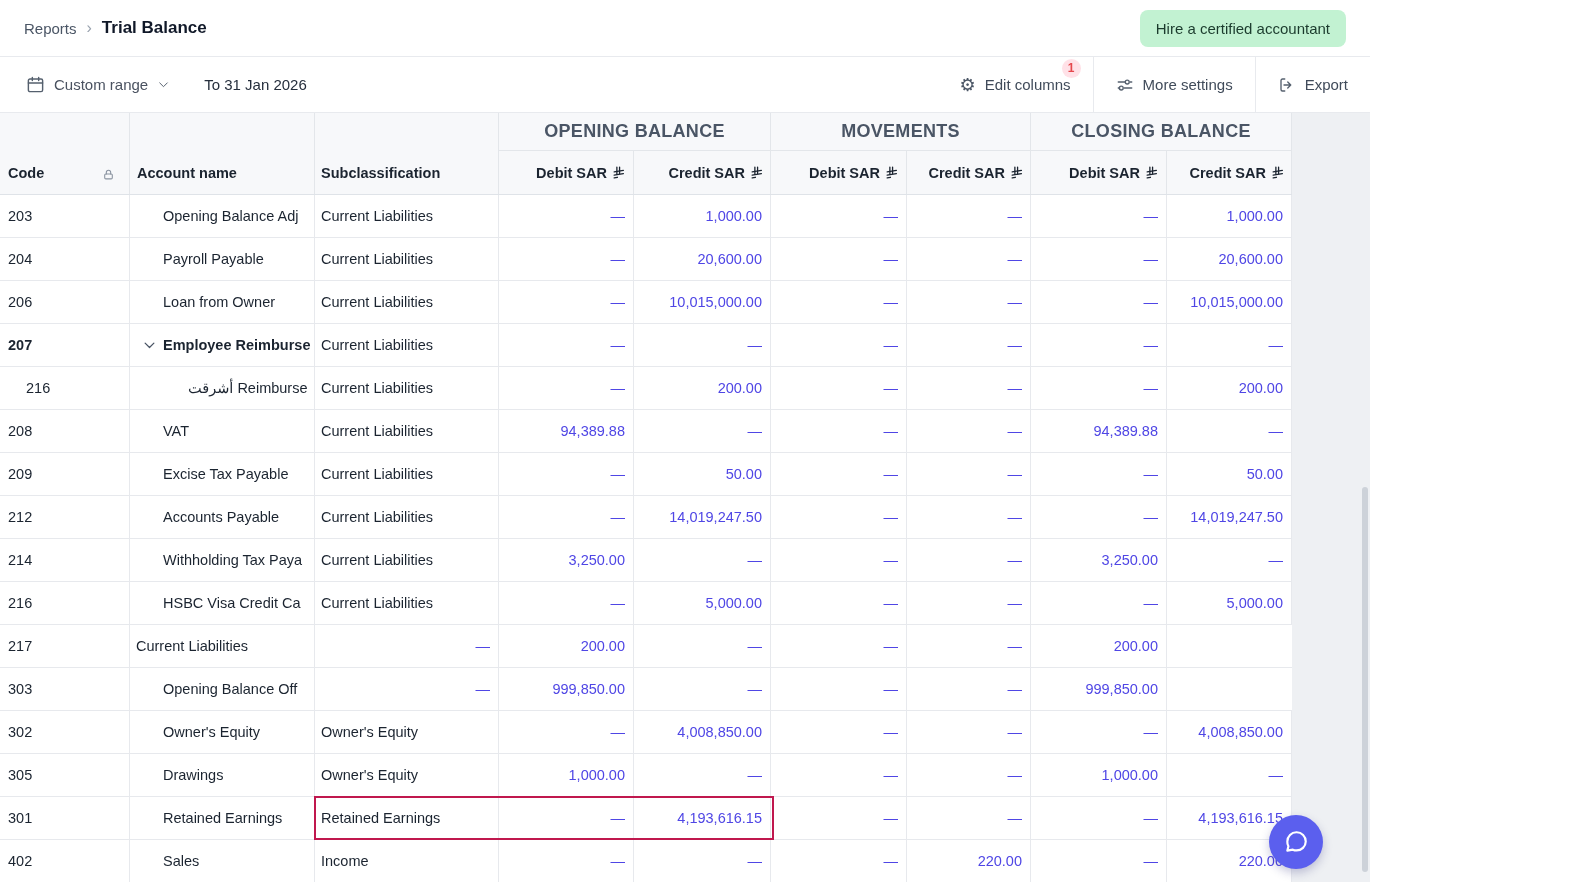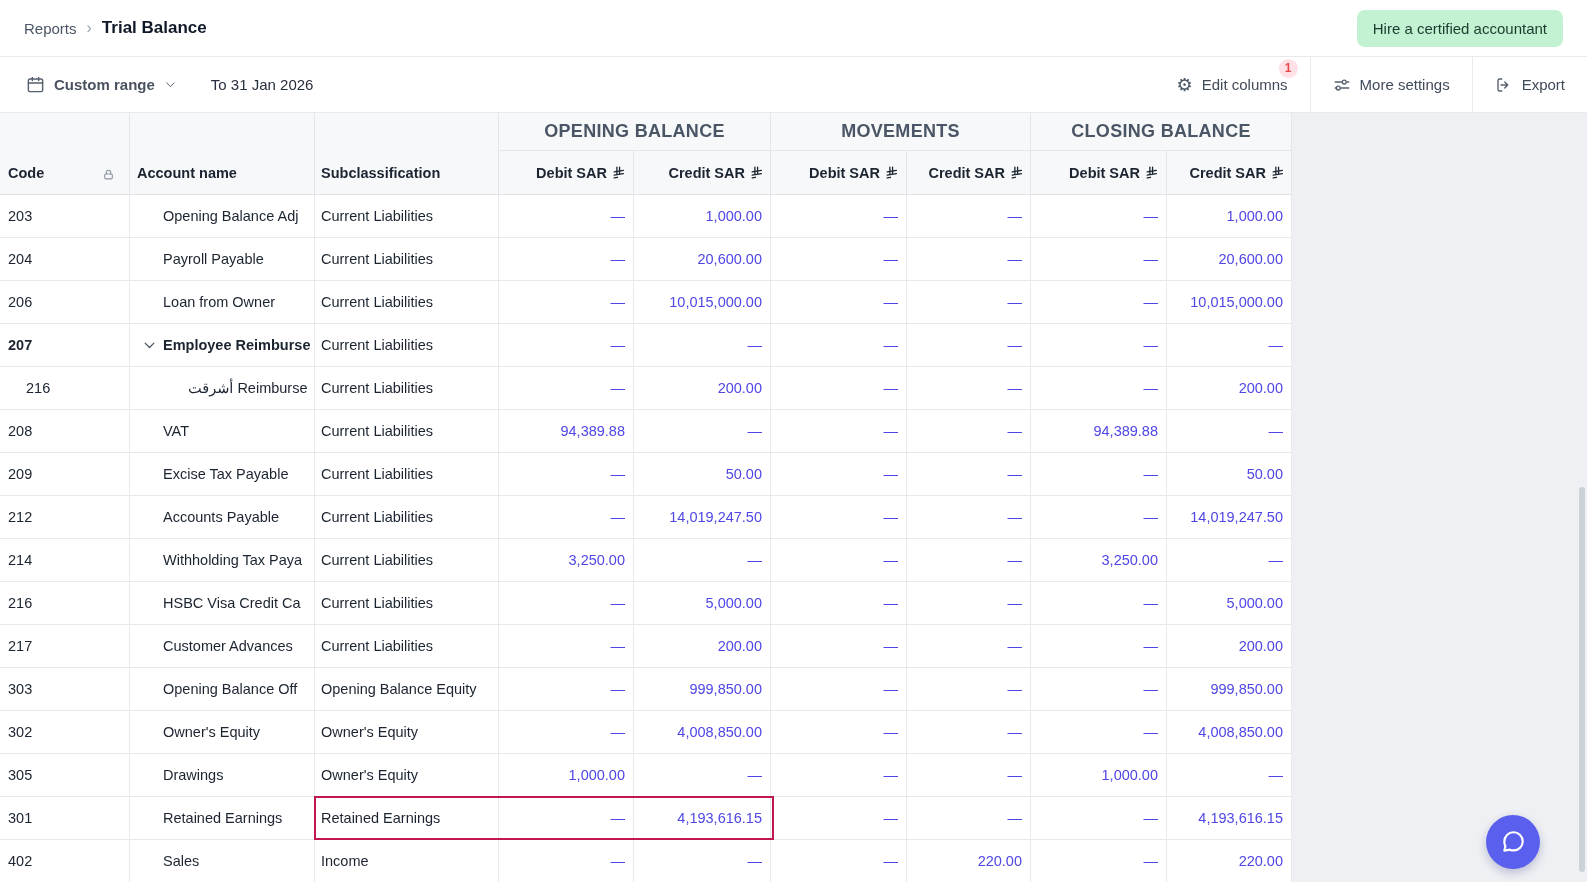--- a/index.html
+++ b/index.html
@@ -1,36 +1,36 @@
 <!DOCTYPE html>
 <html style="--accent-indigo: #4f46e5; --highlight-red: #c0184e; --hire-green-bg: #c2f2d2; --badge-pink: #e5484d; --chat-indigo: #5b5fee;"><head>
 <meta charset="utf-8">
 <style>
   *{box-sizing:border-box;margin:0;padding:0;}
   html,body{background:#fff;}
-  .screen{position:relative;width:1587px;height:882px;overflow:hidden;background:#eab308;
+  .screen{position:relative;width:1370px;height:882px;overflow:hidden;background:#eab308;
           font-family:"Liberation Sans",sans-serif;color:#1b2430;}
 
   
   .topbar{height:57px;display:flex;align-items:center;justify-content:space-between;
           padding:0 24px;border-bottom:1px solid #e8eaee;background:#fff;}
   .crumbs{display:flex;align-items:center;gap:10px;}
   .crumb-section{font-size:15px;color:#4a5565;cursor:pointer;}
   .crumb-sep{font-size:16px;color:#9aa3af;}
   .crumb-current{font-size:17px;font-weight:700;color:#101828;}
   .hire-btn{background:var(--hire-green-bg,#c2f2d2);color:#1b3b2d;border:none;border-radius:8px;
             height:37px;padding:0 16px;font-size:15px;font-weight:500;cursor:pointer;
             font-family:"Liberation Sans",sans-serif;}
 
   
   .toolbar{height:56px;display:flex;align-items:center;justify-content:space-between;
            border-bottom:1px solid #e8eaee;background:#fff;}
   .toolbar-left{display:flex;align-items:center;gap:10px;padding-left:26px;}
   .range-trigger{display:flex;align-items:center;gap:9px;cursor:pointer;}
-  .range-label{font-size:15px;font-weight:700;color:#4a5260;}
+  .range-label{font-size:15px;font-weight:400;color:#4a5260;}
   .date-label{font-size:15px;font-weight:500;color:#262f3d;margin-left:24px;}
   .toolbar-right{display:flex;align-items:stretch;height:56px;}
   .tool-group{display:flex;align-items:center;gap:9px;padding:0 22px;position:relative;cursor:pointer;}
   .tool-group + .tool-group{border-left:1px solid #e8eaee;}
   .tool-label{font-size:15px;font-weight:500;color:#404b5a;}
   .badge{position:absolute;top:2px;right:12px;min-width:19px;height:19px;border-radius:10px;
          background:#ffe1e7;color:var(--badge-pink,#e5484d);font-size:12px;font-weight:600;
          display:flex;align-items:center;justify-content:center;padding:0 5px;}
   .gear-glyph{font-size:18px;color:#4a5565;line-height:1;}
 
@@ -407,46 +407,39 @@
     <div class="td num">—</div>
     <div class="td num">—</div>
     <div class="td num">—</div>
     <div class="td num">5,000.00</div>
 
   </div>
           <div class="tr">
     <div class="td code">
               <span>217</span>
             </div>
-    <div class="td account">
-
-      <span>Customer Advances</span>
-    </div>
     <div class="td sub">
               <span>Current Liabilities</span>
             </div>
     <div class="td num">—</div>
     <div class="td num">200.00</div>
     <div class="td num">—</div>
     <div class="td num">—</div>
     <div class="td num">—</div>
     <div class="td num">200.00</div>
 
   </div>
           <div class="tr">
     <div class="td code">
               <span>303</span>
             </div>
     <div class="td account">
 
       <span>Opening Balance Off</span>
     </div>
-    <div class="td sub">
-              <span>Opening Balance Equity</span>
-            </div>
     <div class="td num">—</div>
     <div class="td num">999,850.00</div>
     <div class="td num">—</div>
     <div class="td num">—</div>
     <div class="td num">—</div>
     <div class="td num">999,850.00</div>
 
   </div>
           <div class="tr">
     <div class="td code">

